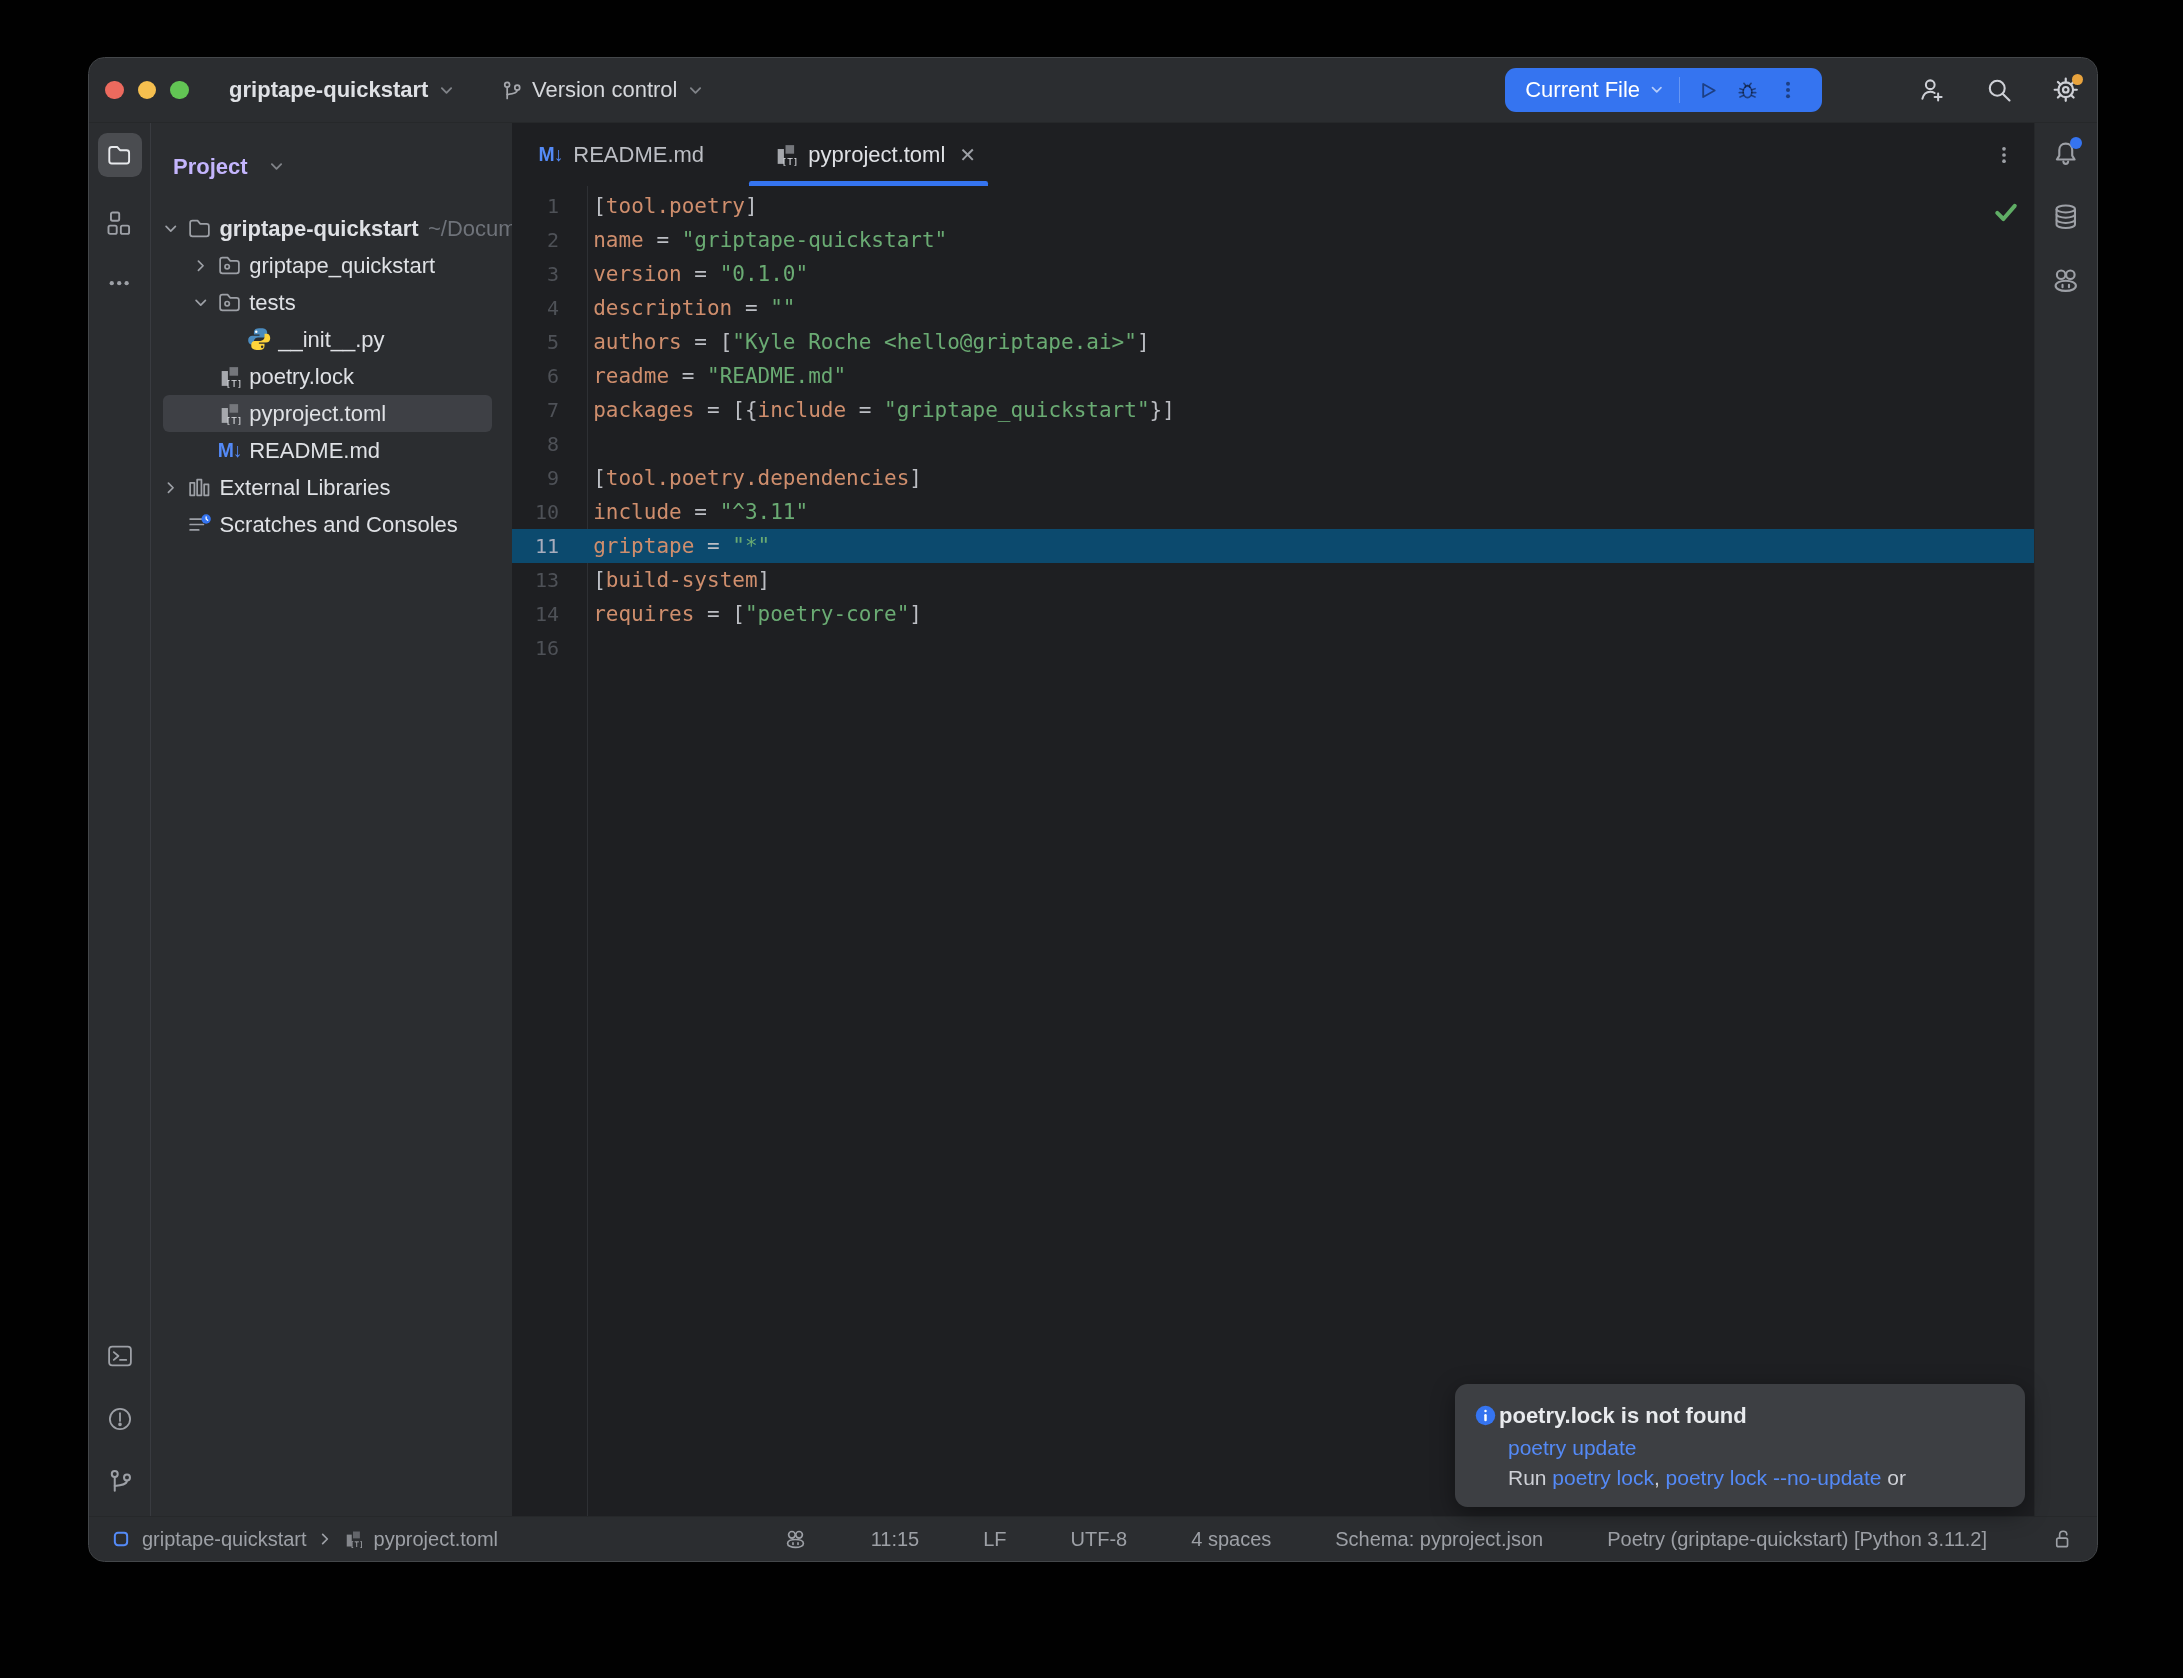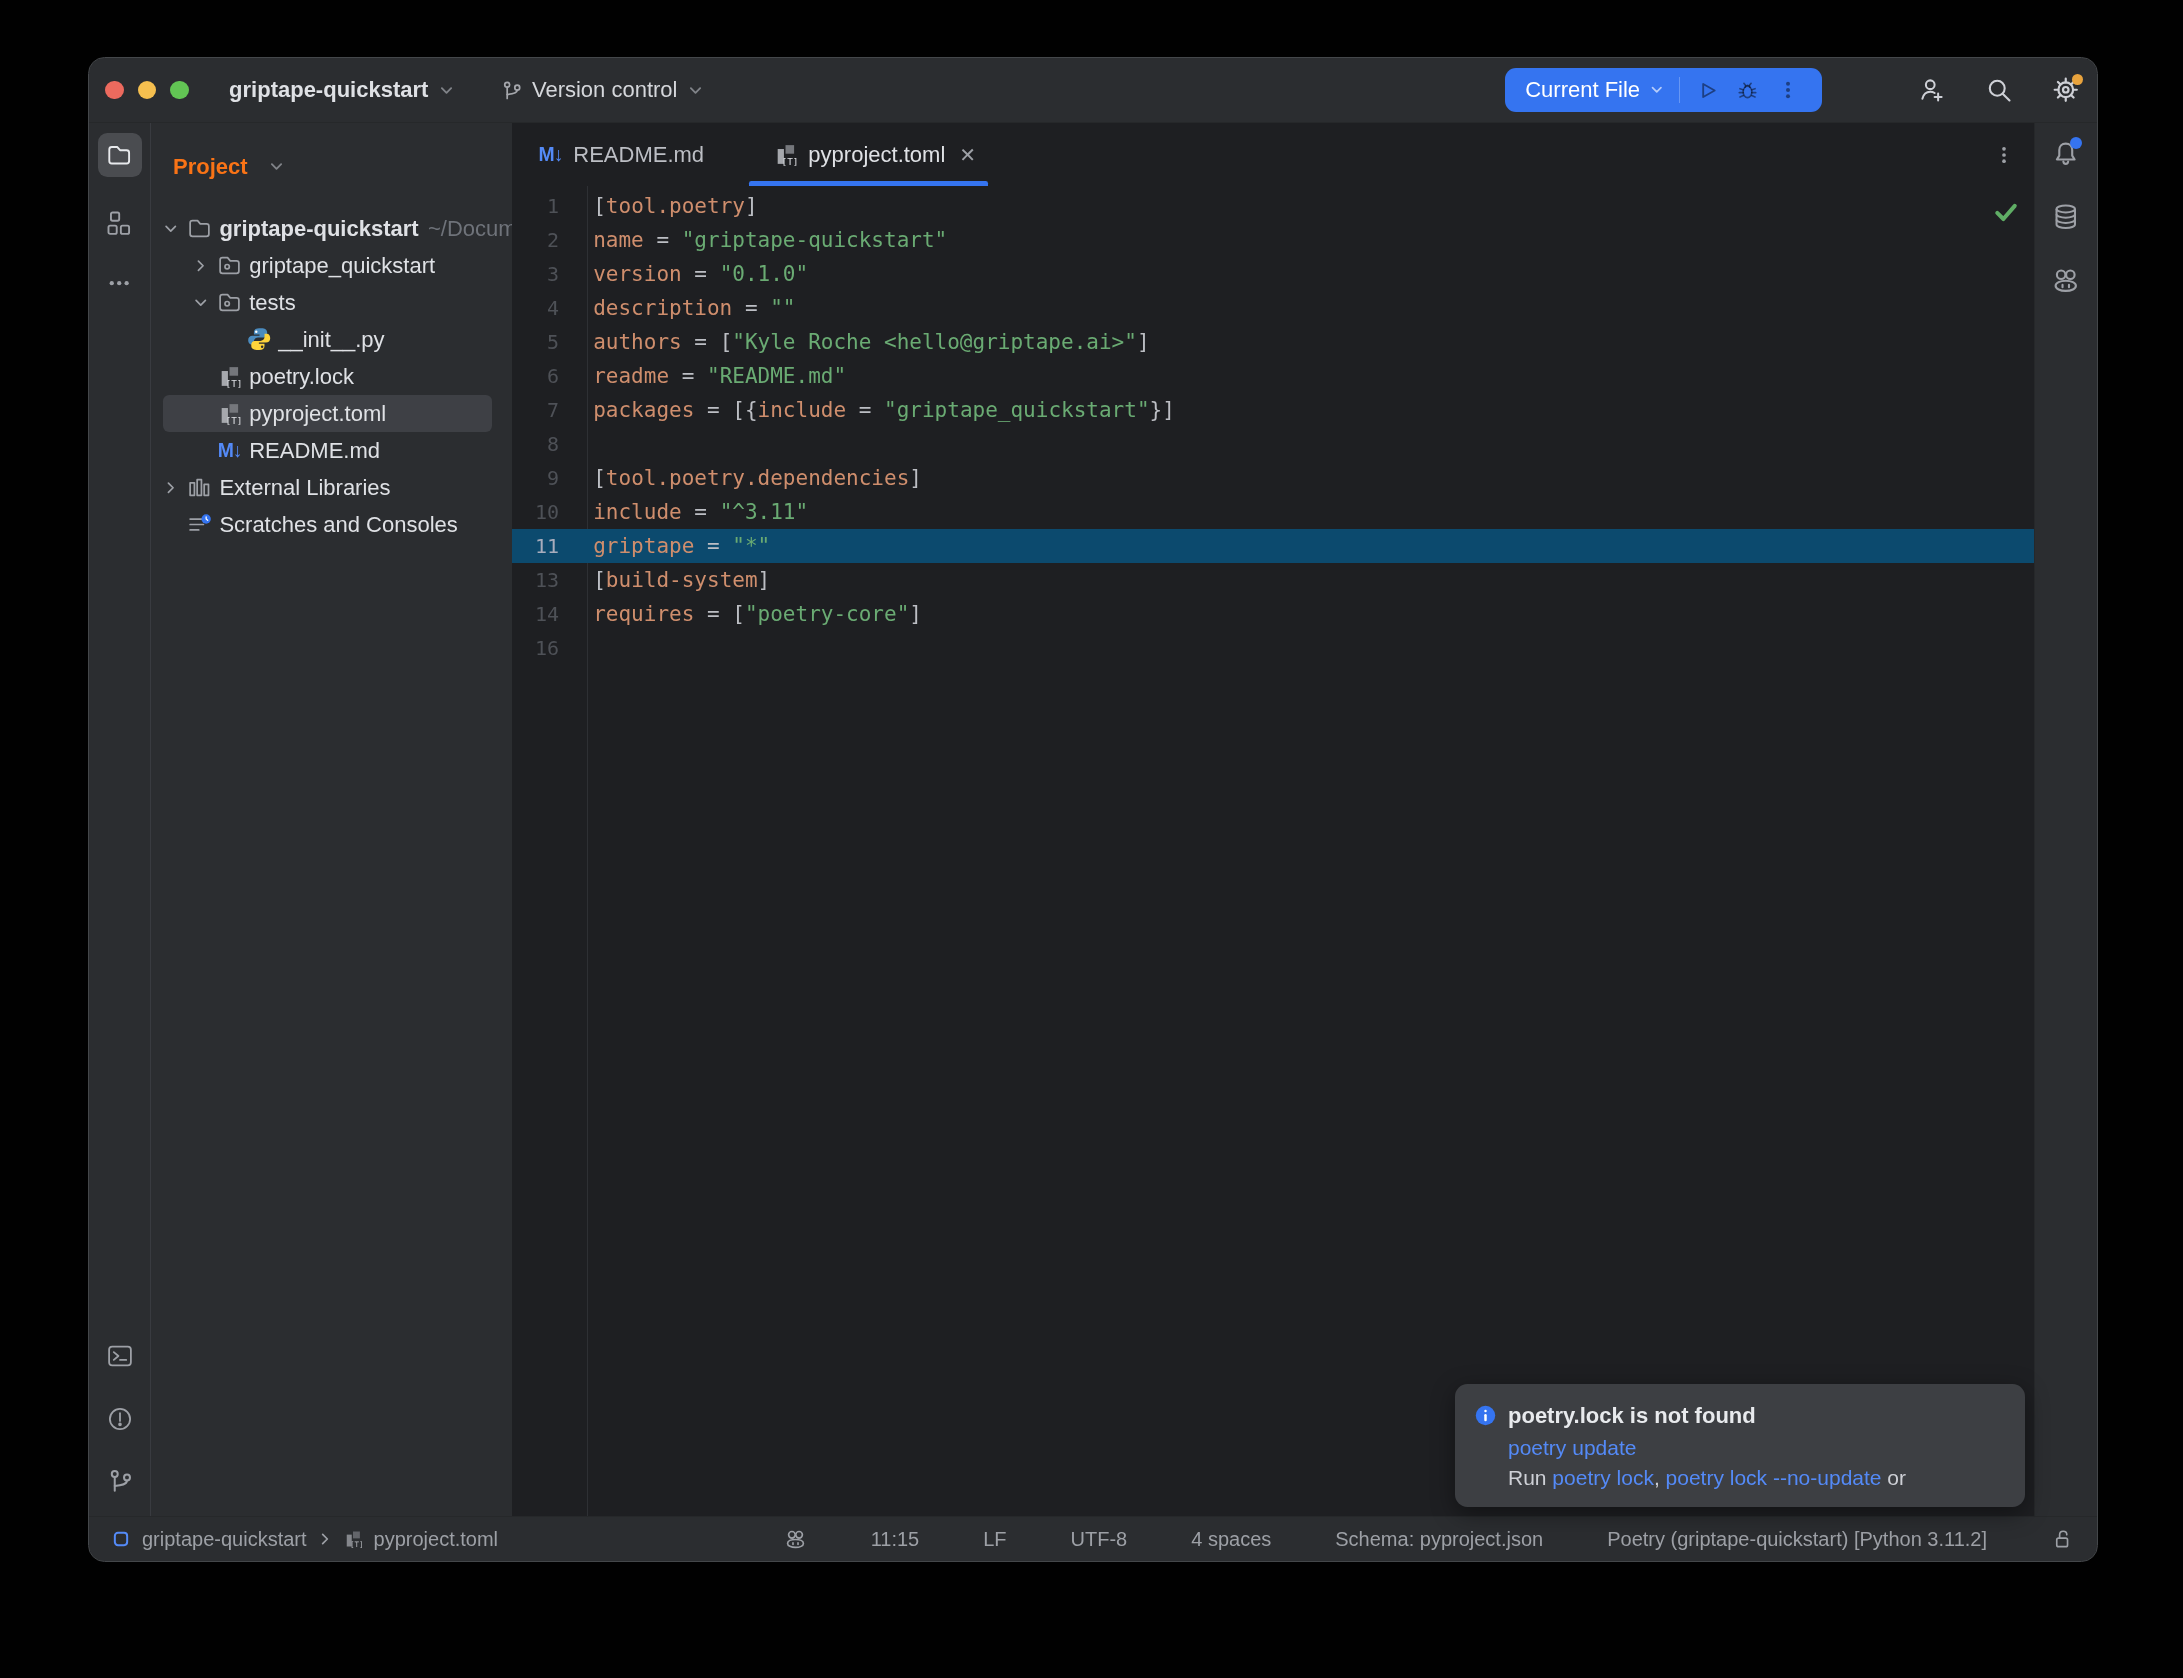--- a/index.html
+++ b/index.html
@@ -25,21 +25,21 @@
   
   .content{flex:1 1 auto;display:flex;min-height:0;}
   .lstrip{width:61px;background:#2B2D30;border-right:0.8px solid #393B40;display:flex;flex-direction:column;align-items:center;flex:0 0 auto;}
   .lstrip .grp{display:flex;flex-direction:column;align-items:center;gap:31px;}
   .tool-btn{width:44px;height:44px;border-radius:9.3px;display:flex;align-items:center;justify-content:center;color:#9DA0A6;margin-top:10px;}
   .tool-btn.active{background:#4A4C50;color:#E8EAED;}
   .s-ic{width:29.5px;height:29.5px;display:flex;align-items:center;justify-content:center;color:#9DA0A6;}
   .lstrip .bottom{margin-top:auto;margin-bottom:20px;display:flex;flex-direction:column;gap:33px;}
   
   .ppanel{width:361px;background:#2B2D30;flex:0 0 auto;overflow:hidden;display:flex;flex-direction:column;}
-  .phead{height:56px;padding:15.5px 0 0 22px;display:flex;align-items:center;gap:20px;color:#f97316;font-size:22px;font-weight:700;flex:0 0 auto;}
+  .phead{height:56px;padding:15.5px 0 0 22px;display:flex;align-items:center;gap:20px;color:#c4b5fd;font-size:22px;font-weight:700;flex:0 0 auto;}
   .tree{margin-top:15.5px;font-size:22px;color:#DFE1E5;}
   .trow{height:37px;display:flex;align-items:center;white-space:nowrap;position:relative;}
   .trow .sel-bg{position:absolute;left:11.7px;right:20px;top:0;bottom:0;background:#3E4045;border-radius:6.2px;}
   .trow>*{position:relative;}
   .tchev{width:28px;display:flex;justify-content:center;color:#9DA0A6;flex:0 0 auto;}
   .ticon{width:29.5px;display:flex;justify-content:center;align-items:center;flex:0 0 auto;}
   .tlabel{margin-left:4.7px;}
   .tpath{margin-left:9.3px;color:#6F737A;}
   .md-glyph{color:#548AF7;font-weight:700;font-size:19.4px;letter-spacing:-0.8px;}
   
@@ -63,21 +63,21 @@
   .rstrip{width:62px;background:#2B2D30;border-left:0.8px solid #26282A;display:flex;flex-direction:column;align-items:center;padding-top:15.5px;gap:34px;flex:0 0 auto;}
   .rstrip .s-ic{position:relative;}
   
   .statusbar{height:44px;background:#2B2D30;border-top:0.8px solid #26282A;display:flex;align-items:center;font-size:20px;color:#9DA0A6;flex:0 0 auto;}
   .sb-left{display:flex;align-items:center;gap:11px;margin-left:22px;}
   .sb-right{margin-left:auto;display:flex;align-items:center;gap:64px;margin-right:23px;white-space:nowrap;}
   .sb-item{display:flex;align-items:center;}
   
   .notif{position:absolute;left:1366px;top:1326px;width:570px;height:123px;background:#3D3F43;border-radius:12.4px;
          box-shadow:0 6.2px 23px rgba(0,0,0,.4);padding:18.6px 20px 0 20px;box-sizing:border-box;}
-  .notif .head{display:flex;align-items:center;gap:12px;}
+  .notif .head{display:flex;align-items:center;gap:3px;}
   .notif .title{color:#E8EAED;font-weight:700;font-size:22px;}
   .notif .body{margin-left:33px;margin-top:4.7px;font-size:21px;line-height:29.5px;color:#CED0D6;}
   .notif .lnk{color:#548AF7;}
   svg{display:block;}
 </style>
 </head>
 <body>
 
 <div class="stage">
   <div class="window">

